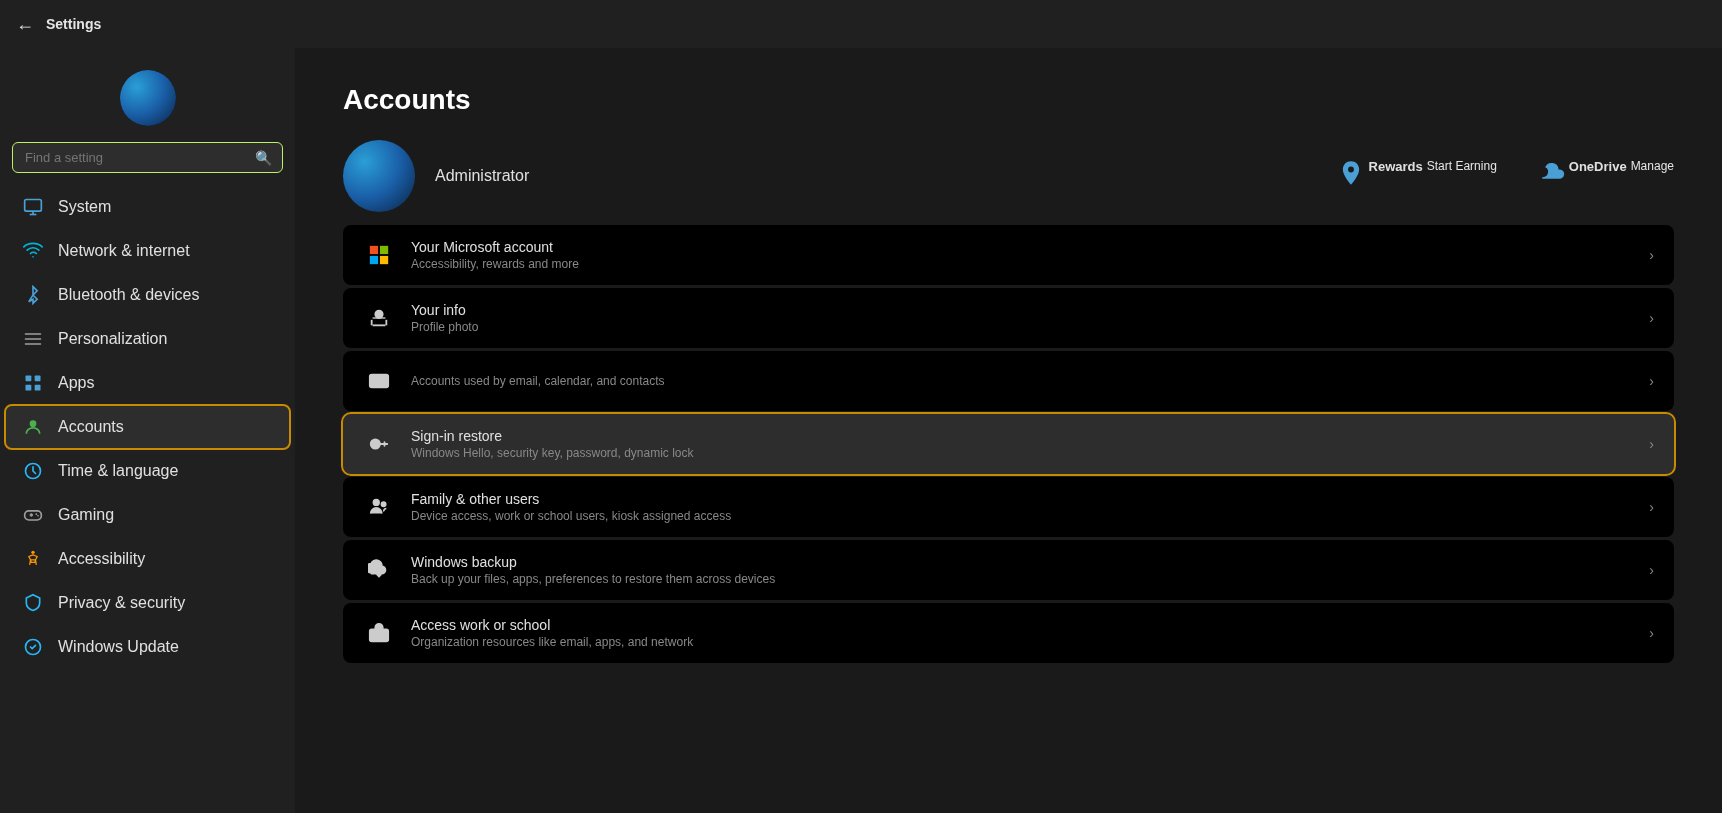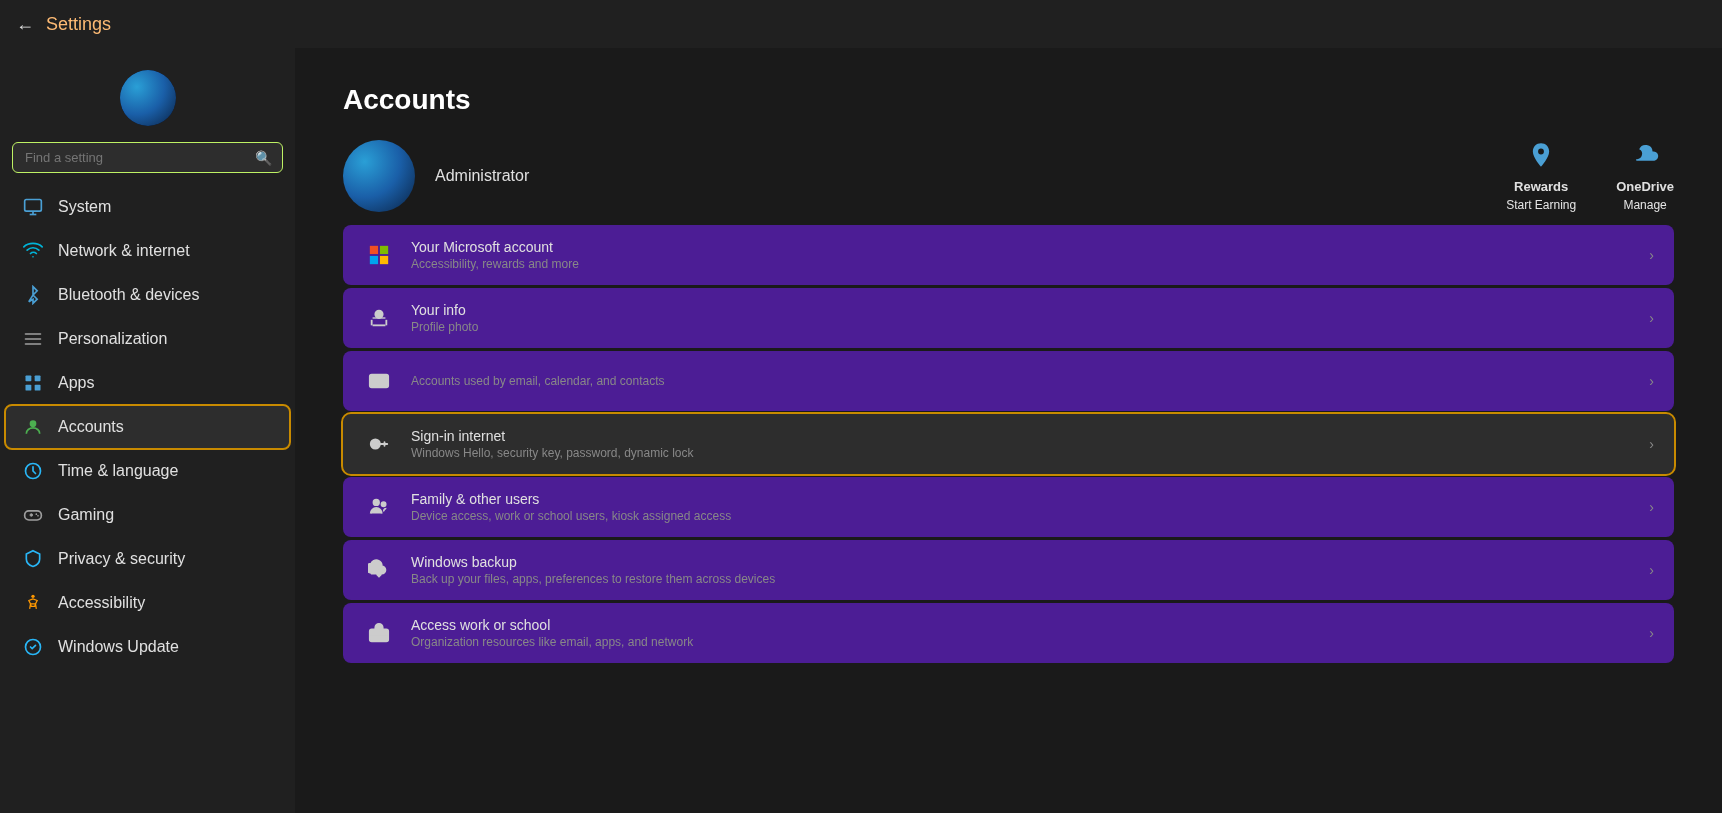--- a/index.html
+++ b/index.html
@@ -25,22 +25,23 @@
     }
     .back-btn {
       cursor: pointer;
       color: #ccc;
       font-size: 18px;
       background: none;
       border: none;
       color: #e0e0e0;
     }
     .app-title {
-      font-size: 18px;
-      color: #fdba74;
+      font-size: 14px;
+      color: #e5e5e5;
+      font-weight: bold;
     }
 
     
     .main-layout {
       display: flex;
       flex: 1;
       overflow: hidden;
     }
 
     
@@ -176,22 +177,22 @@
     }
 
     .profile-actions {
       display: flex;
       gap: 40px;
       margin-left: auto;
     }
 
     .profile-action {
       display: flex;
-      flex-direction: column;
-      align-items: center;
+      flex-direction: row;
+      align-items: flex-start;
       gap: 4px;
       cursor: pointer;
     }
 
     .profile-action-icon {
       font-size: 24px;
       color: #4a9fd4;
     }
 
     .profile-action-title {
@@ -208,21 +209,21 @@
     
     .settings-list {
       display: flex;
       flex-direction: column;
       gap: 3px;
     }
 
     .settings-item {
       display: flex;
       align-items: center;
-      background: #4c1d95;
+      background: #000000;
       border-radius: 8px;
       padding: 14px 20px;
       cursor: pointer;
       transition: background 0.15s;
       position: relative;
     }
 
     .settings-item.highlighted {
       outline: 2px solid #c88a00;
       background: #2d2d2d;
@@ -371,35 +372,35 @@
             <circle cx="16" cy="11" r="1" fill="#9e9e9e"></circle>
             <circle cx="18" cy="13" r="1" fill="#9e9e9e"></circle>
           </svg>
       </span>
       <span class="nav-label">Gaming</span>
     </div>
 
     <div class="nav-item">
       <span class="nav-icon">
         <svg viewBox="0 0 24 24" width="20" height="20">
-            <path d="M12 2l8 4v6c0 4-3 7.5-8 9-5-1.5-8-5-8-9V6l8-4z" stroke="#29b6f6" stroke-width="2" fill="none"></path>
-          </svg>
-      </span>
-      <span class="nav-label">Privacy &amp; security</span>
-    </div>
-
-    <div class="nav-item">
-      <span class="nav-icon">
-        <svg viewBox="0 0 24 24" width="20" height="20">
             <circle cx="12" cy="4" r="2" fill="#ff9800"></circle>
             <path d="M12 7l-5 2 2 4h6l2-4-5-2z" fill="none" stroke="#ff9800" stroke-width="1.5"></path>
             <path d="M9 13l-1 6M15 13l1 6M9 13l1 3h4l1-3" stroke="#ff9800" stroke-width="1.5" fill="none"></path>
           </svg>
       </span>
       <span class="nav-label">Accessibility</span>
+    </div>
+
+    <div class="nav-item">
+      <span class="nav-icon">
+        <svg viewBox="0 0 24 24" width="20" height="20">
+            <path d="M12 2l8 4v6c0 4-3 7.5-8 9-5-1.5-8-5-8-9V6l8-4z" stroke="#29b6f6" stroke-width="2" fill="none"></path>
+          </svg>
+      </span>
+      <span class="nav-label">Privacy &amp; security</span>
     </div>
 
     <div class="nav-item">
       <span class="nav-icon">
         <svg viewBox="0 0 24 24" width="20" height="20">
             <circle cx="12" cy="12" r="9" stroke="#29b6f6" stroke-width="2" fill="none"></circle>
             <path d="M9 12l2 2 4-4" stroke="#29b6f6" stroke-width="2" fill="none" stroke-linecap="round"></path>
           </svg>
       </span>
       <span class="nav-label">Windows Update</span>
@@ -488,21 +489,21 @@
       </div>
 
       <div class="settings-item highlighted">
         <div class="settings-item-icon">
           <svg viewBox="0 0 24 24" width="22" height="22" fill="none">
               <circle cx="8" cy="12" r="5" stroke="#ccc" stroke-width="2"></circle>
               <path d="M13 12h8M18 10v4" stroke="#ccc" stroke-width="2" stroke-linecap="round"></path>
             </svg>
         </div>
         <div class="settings-item-text">
-          <div class="settings-item-title">Sign-in internet</div>
+          <div class="settings-item-title">Sign-in restore</div>
           <div class="settings-item-desc">Windows Hello, security key, password, dynamic lock</div>
         </div>
         <span class="chevron">›</span>
       </div>
 
       <div class="settings-item">
         <div class="settings-item-icon">
           <svg viewBox="0 0 24 24" width="22" height="22" fill="none">
               <circle cx="9" cy="7" r="3" stroke="#ccc" stroke-width="2"></circle>
               <circle cx="17" cy="9" r="2.5" stroke="#ccc" stroke-width="1.5"></circle>

